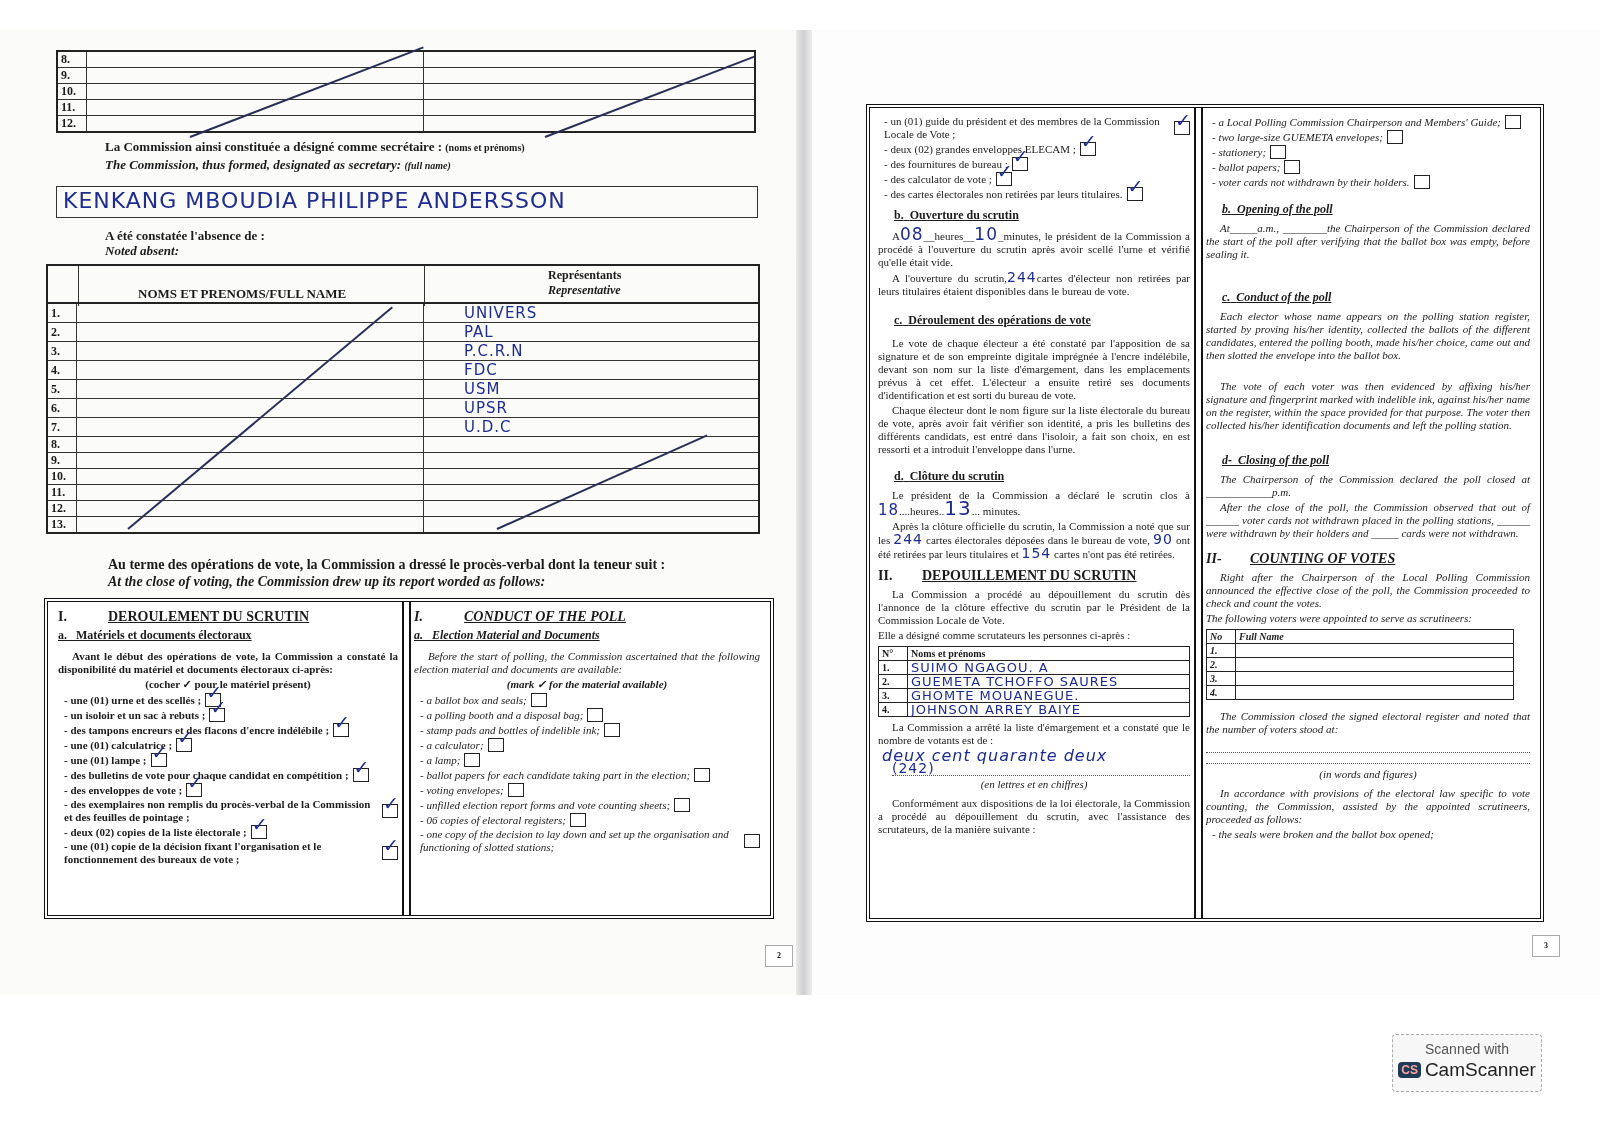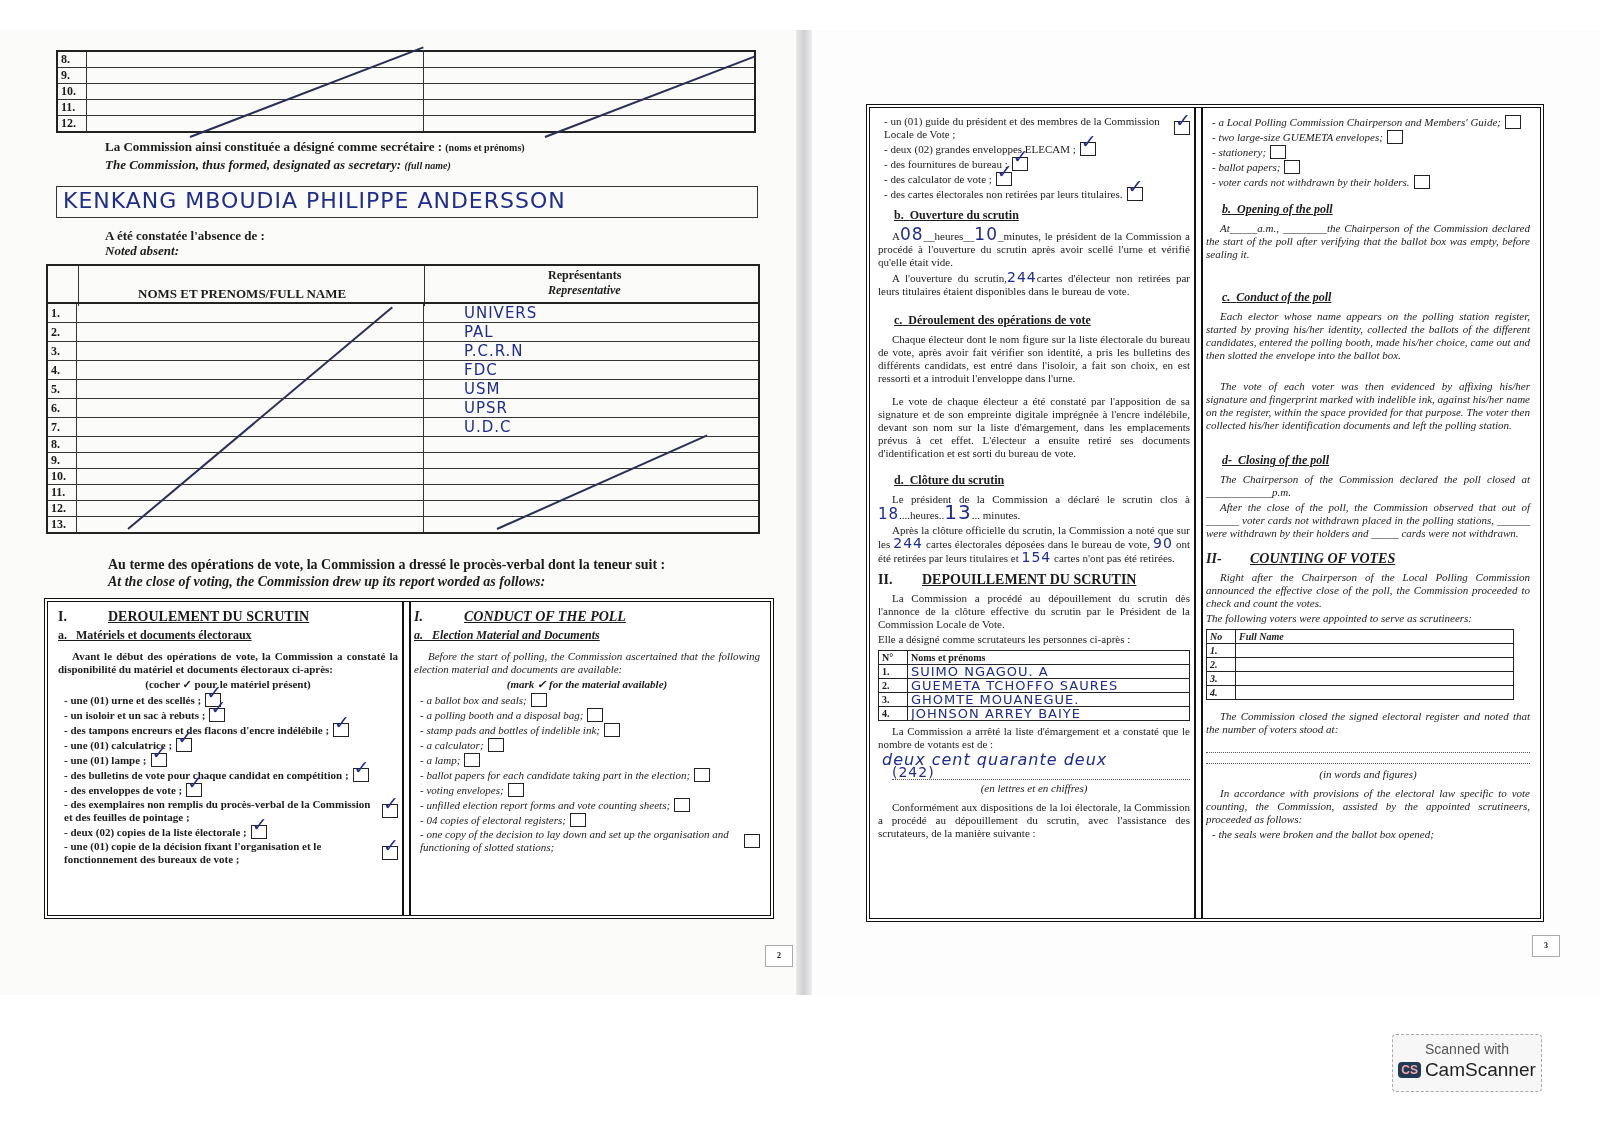--- a/index.html
+++ b/index.html
@@ -252,21 +252,21 @@
           </div>
           <div class="item">
             <span>- voting envelopes;</span>
             <span class="cb"></span>
           </div>
           <div class="item">
             <span>- unfilled election report forms and vote counting sheets;</span>
             <span class="cb"></span>
           </div>
           <div class="item">
-            <span>- 04 copies of electoral registers;</span>
+            <span>- 06 copies of electoral registers;</span>
             <span class="cb"></span>
           </div>
           <div class="item">
             <span>- one copy of the decision to lay down and set up the organisation and functioning of slotted stations;</span>
             <span class="cb"></span>
           </div>
         </div>
     </div>
   </div>
 
@@ -304,22 +304,22 @@
 
       <div class="h2"><span>b.</span>&nbsp;&nbsp;<span>Ouverture du scrutin</span></div>
       <p class="ind">
         <span>A</span><span class="hand" style="font-size:17px">08</span>__<span>heures</span>__<span class="hand" style="font-size:17px">10</span>_<span>minutes, le président de la Commission a procédé à l'ouverture du scrutin après avoir scellé l'urne et vérifié qu'elle était vide.</span>
       </p>
       <p class="ind">
         <span>A l'ouverture du scrutin,</span><span class="hand" style="font-size:14px">244</span><span>cartes d'électeur non retirées par leurs titulaires étaient disponibles dans le bureau de vote.</span>
       </p>
 
       <div class="h2" style="margin-top:16px"><span>c.</span>&nbsp;&nbsp;<span>Déroulement des opérations de vote</span></div>
+      <p class="ind" style="margin-top:10px">Le vote de chaque électeur a été constaté par l'apposition de sa signature et de son empreinte digitale imprégnée à l'encre indélébile, devant son nom sur la liste d'émargement, dans les emplacements prévus à cet effet. L'électeur a ensuite retiré ses documents d'identification et est sorti du bureau de vote.</p>
       <p class="ind">Chaque électeur dont le nom figure sur la liste électorale du bureau de vote, après avoir fait vérifier son identité, a pris les bulletins des différents candidats, est entré dans l'isoloir, a fait son choix, en est ressorti et a introduit l'enveloppe dans l'urne.</p>
-      <p class="ind" style="margin-top:10px">Le vote de chaque électeur a été constaté par l'apposition de sa signature et de son empreinte digitale imprégnée à l'encre indélébile, devant son nom sur la liste d'émargement, dans les emplacements prévus à cet effet. L'électeur a ensuite retiré ses documents d'identification et est sorti du bureau de vote.</p>
 
       <div class="h2" style="margin-top:14px"><span>d.</span>&nbsp;&nbsp;<span>Clôture du scrutin</span></div>
       <p class="ind">
         <span>Le président de la Commission a déclaré le scrutin clos à</span> <span class="hand" style="font-size:15px">18</span>....<span>heures</span>..<span class="hand" style="font-size:20px">13</span>... <span>minutes.</span>
       </p>
       <p class="ind">
         <span>Après la clôture officielle du scrutin, la Commission a noté que sur les</span> <span class="hand" style="font-size:14px">244</span> <span>cartes électorales déposées dans le bureau de vote,</span> <span class="hand" style="font-size:14px">90</span> <span>ont été retirées par leurs titulaires et</span> <span class="hand" style="font-size:14px">154</span> <span>cartes n'ont pas été retirées.</span>
       </p>
 
       <div class="h1" style="margin-top:8px"><span style="display:inline-block;width:44px;text-decoration:none">II.</span><span>DEPOUILLEMENT DU SCRUTIN</span></div>

